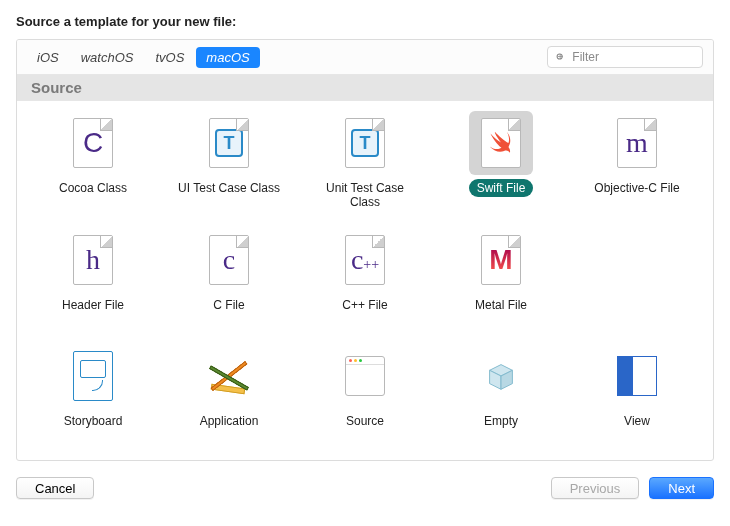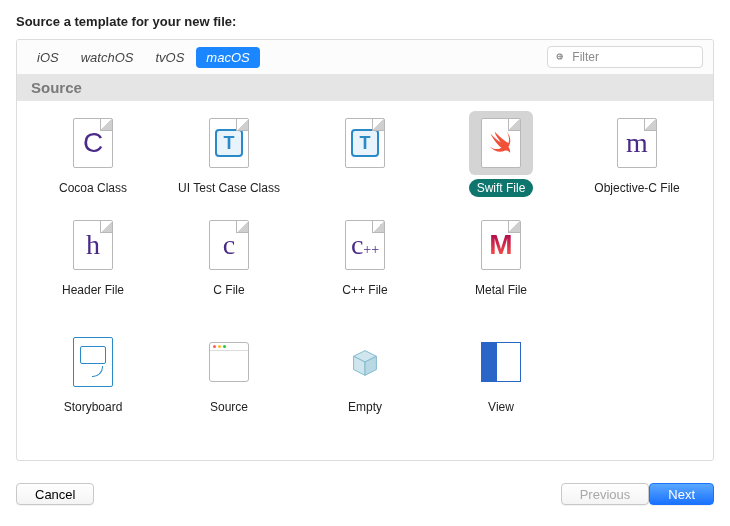--- a/index.html
+++ b/index.html
@@ -144,22 +144,22 @@
   .brush{position:absolute;width:44px;height:4px;background:#5a8a30;transform:rotate(30deg);top:22px;box-shadow:0 0 0 1px #3a5a18 inset;}
   
   .tsquare { position:relative; width:28px; height:28px;
     border:2px solid #2a8ac8; border-radius:4px; background:#e8f3fb;
     display:flex; align-items:center; justify-content:center;}
   .tsquare .t { font-family: sans-serif; font-weight:700; color:#2a8ac8; font-size:18px;}
   
   .swift { width:28px;height:28px;}
   
   .footer {
-    display:flex; align-items:center; 
-    margin-top: 22px;
+    display:flex; align-items:center; gap:10px;
+    margin-top: 16px;
   }
   .btn {
     height: 22px;
     padding: 0 18px;
     font-size: 13px;
     border: 1px solid #c8c8c8;
     border-radius: 4px;
     background: linear-gradient(#fff,#f4f4f4);
     box-shadow: 0 1px 0 rgba(0,0,0,.05);
     cursor: default;
@@ -214,20 +214,21 @@
           <div class="item-label">UI Test Case Class</div>
         </div>
         <div class="cell">
           <div class="icon-frame">
             <div class="doc">
               <div class="tsquare">
                 <div class="t">T</div>
               </div>
             </div>
           </div>
+          <div class="item-label">Unit Test Case Class</div>
         </div>
         <div class="cell">
           <div class="icon-frame selected">
             <div class="doc">
               <svg class="swift" viewBox="0 0 64 64">
                 <path fill="#F05138" d="M45 6c9 10 11 24 4 35 3 4 5 9 3 13-3-5-8-6-13-4-9 4-22 2-33-10 8 6 19 8 27 3C23 35 12 20 8 10c6 7 16 16 24 21-6-8-15-21-14-25 9 10 22 21 31 26 3-8 1-18-4-26z"></path>
               </svg>
             </div>
           </div>
           <div class="item-label selected">Swift File</div>
@@ -272,20 +273,30 @@
           </div>
           <div class="item-label">Metal File</div>
         </div>
       </div>
       <div class="grid">
         <div class="cell">
           <div class="icon-frame">
             <div class="storyboard-mini"></div>
           </div>
           <div class="item-label">Storyboard</div>
+        </div>
+        <div class="cell">
+          <div class="icon-frame">
+            <div class="app-wrap">
+              <div class="ruler" style="position: absolute; bottom: 6px; left: 4px;"></div>
+              <div class="pencil" style="top: 20px;"></div>
+              <div class="brush"></div>
+            </div>
+          </div>
+          <div class="item-label">Application</div>
         </div>
         <div class="cell">
           <div class="icon-frame">
             <div class="window-mini">
               <div class="tb">
                 <div class="dot" style="background:#ff5f56"></div>
                 <div class="dot" style="background:#ffbd2e"></div>
                 <div class="dot" style="background:#27c93f"></div>
               </div>
             </div>

